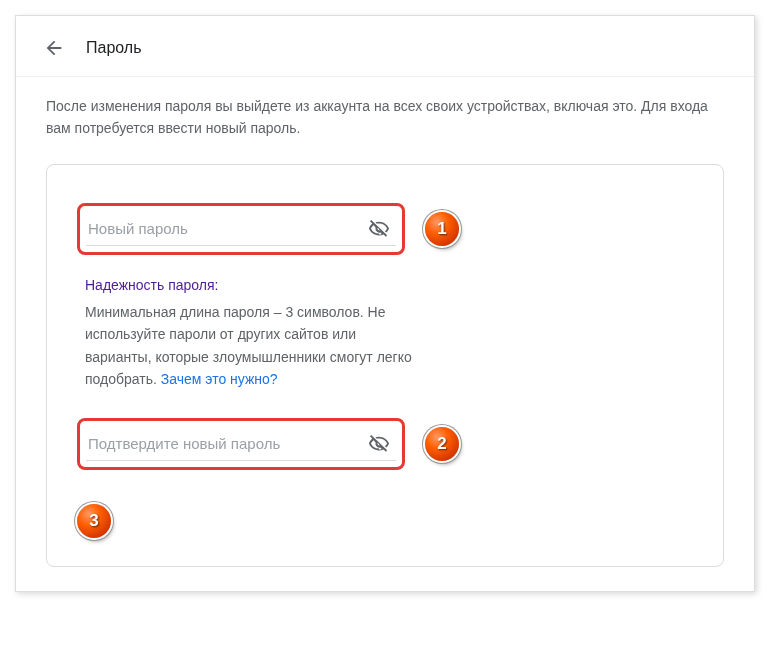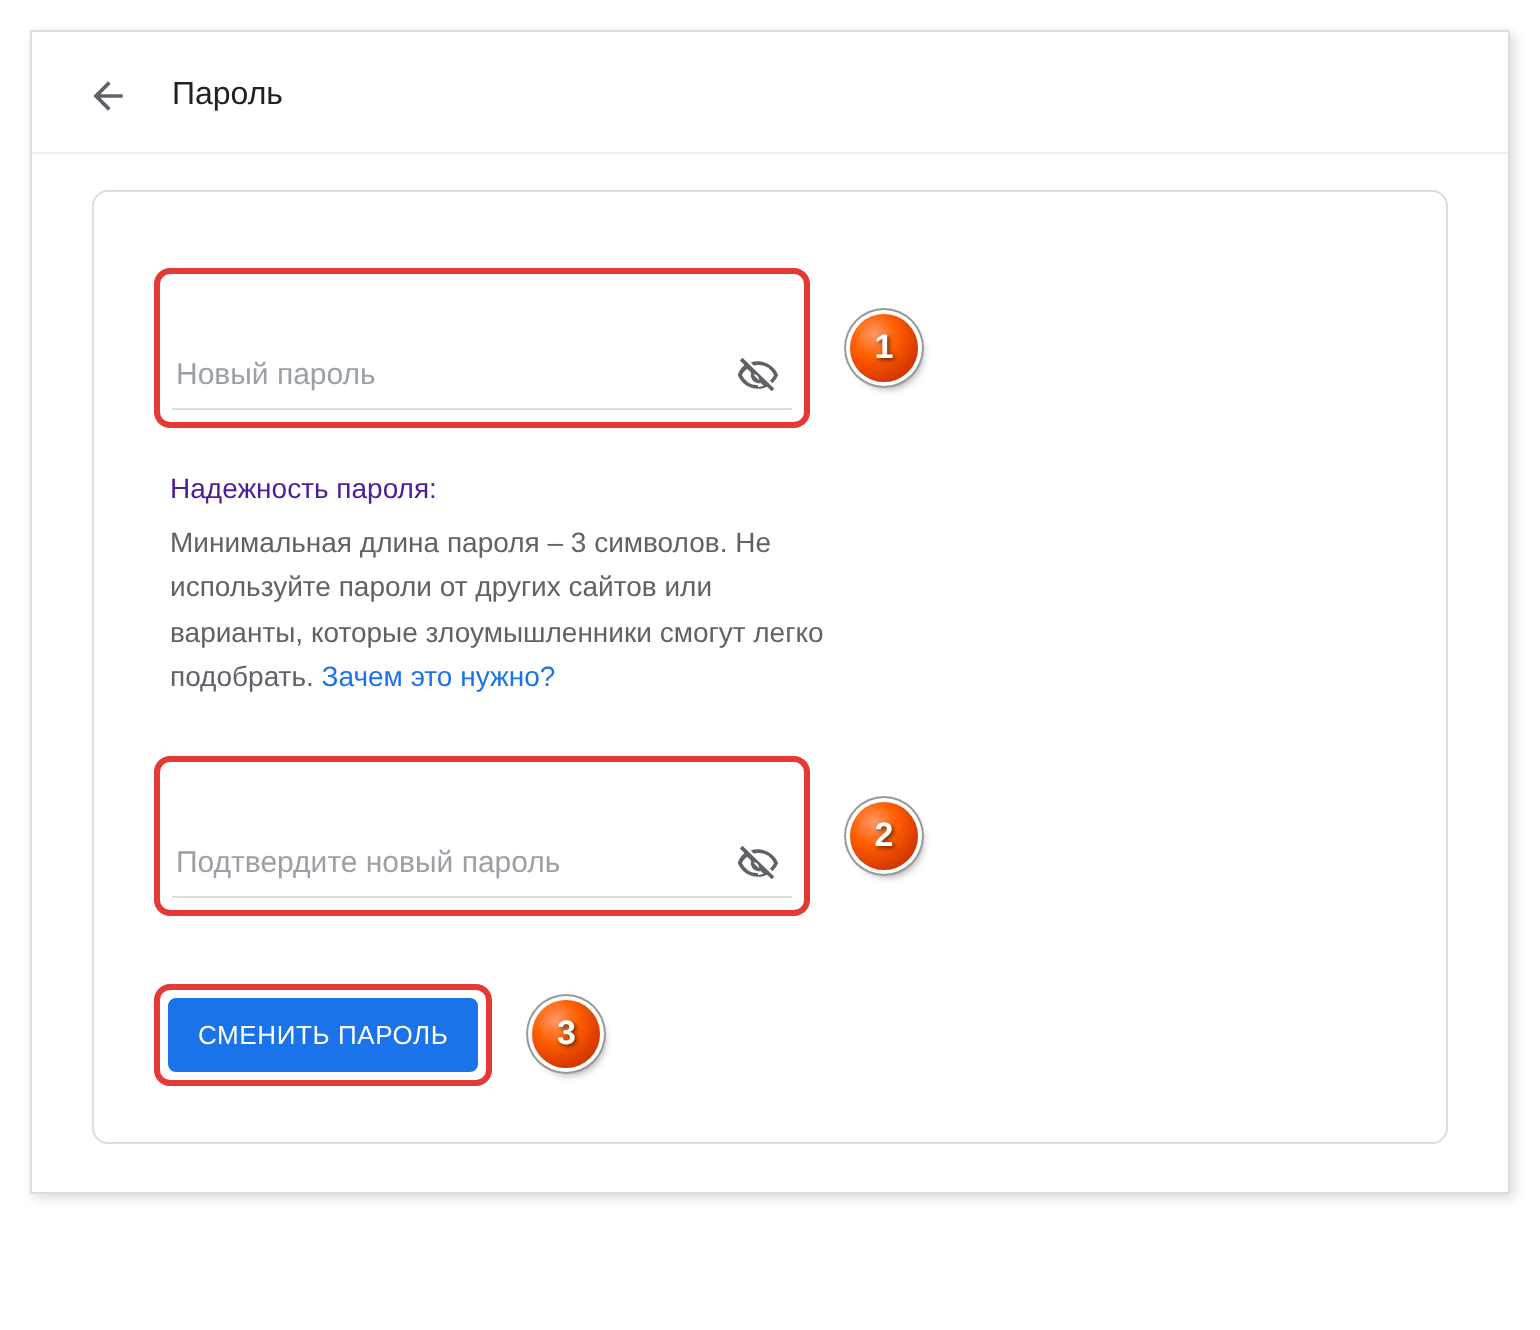--- a/index.html
+++ b/index.html
@@ -62,21 +62,20 @@
       margin-bottom: 8px;
     }
     .highlight-box {
       border: 3px solid #e53935;
       border-radius: 8px;
       padding: 6px;
     }
     .input-wrapper {
       position: relative;
       width: 310px;
-      margin-top: 28px;
     }
     .text-input {
       width: 100%;
       border: none;
       border-bottom: 1px solid #dadce0;
       padding: 8px 38px 8px 2px;
       font-size: 15px;
       color: #202124;
       outline: none;
       background: transparent;
@@ -149,20 +148,21 @@
   <div class="header">
     <div class="back-arrow">
       <svg viewBox="0 0 24 24">
           <path d="M20 11H7.83l5.59-5.59L12 4l-8 8 8 8 1.41-1.41L7.83 13H20z"></path>
         </svg>
     </div>
     <div class="title">Пароль</div>
   </div>
 
   <div class="content">
+    <p class="desc2">После изменения пароля вы выйдете из аккаунта на всех своих устройствах, включая это. Для входа вам потребуется ввести новый пароль.</p>
 
     <div class="card">
 
       <div class="field-row">
         <div class="highlight-box">
           <div class="input-wrapper">
             <input type="password" class="text-input" placeholder="Новый пароль" style="">
             <span class="eye-icon">
               <svg viewBox="0 0 24 24">
                   <path d="M12 6a9.77 9.77 0 018.82 5.5 9.9 9.9 0 01-2.3 3.03l1.42 1.42A11.8 11.8 0 0023 11.5C21.27 7.11 17 4 12 4c-1.4 0-2.74.25-3.98.7l1.62 1.62C10.4 6.12 11.18 6 12 6zM2.1 3.51L4.6 6A11.8 11.8 0 001 11.5C2.73 15.89 7 19 12 19c1.8 0 3.5-.4 5.03-1.12l2.46 2.46 1.41-1.41L3.51 2.1 2.1 3.51zM12 17a9.77 9.77 0 01-8.82-5.5 9.9 9.9 0 012.9-3.46l2.2 2.2A4.5 4.5 0 0012 16c.5 0 .99-.08 1.45-.24l1.6 1.6c-.97.4-2 .64-3.05.64zm.22-3.02l-2.7-2.7c.15-.03.31-.05.48-.05a2.5 2.5 0 012.5 2.5c0 .17-.02.33-.05.48l-.23-.23z"></path>
@@ -189,21 +189,18 @@
               <svg viewBox="0 0 24 24">
                   <path d="M12 6a9.77 9.77 0 018.82 5.5 9.9 9.9 0 01-2.3 3.03l1.42 1.42A11.8 11.8 0 0023 11.5C21.27 7.11 17 4 12 4c-1.4 0-2.74.25-3.98.7l1.62 1.62C10.4 6.12 11.18 6 12 6zM2.1 3.51L4.6 6A11.8 11.8 0 001 11.5C2.73 15.89 7 19 12 19c1.8 0 3.5-.4 5.03-1.12l2.46 2.46 1.41-1.41L3.51 2.1 2.1 3.51zM12 17a9.77 9.77 0 01-8.82-5.5 9.9 9.9 0 012.9-3.46l2.2 2.2A4.5 4.5 0 0012 16c.5 0 .99-.08 1.45-.24l1.6 1.6c-.97.4-2 .64-3.05.64zm.22-3.02l-2.7-2.7c.15-.03.31-.05.48-.05a2.5 2.5 0 012.5 2.5c0 .17-.02.33-.05.48l-.23-.23z"></path>
                 </svg>
             </span>
           </div>
         </div>
         <div class="badge">2</div>
       </div>
 
       <div class="btn-row">
-        <div class="btn-highlight">
-          <button class="btn">СМЕНИТЬ ПАРОЛЬ</button>
-        </div>
         <div class="badge">3</div>
       </div>
 
     </div>
   </div>
 </div>
 
 </body></html>

